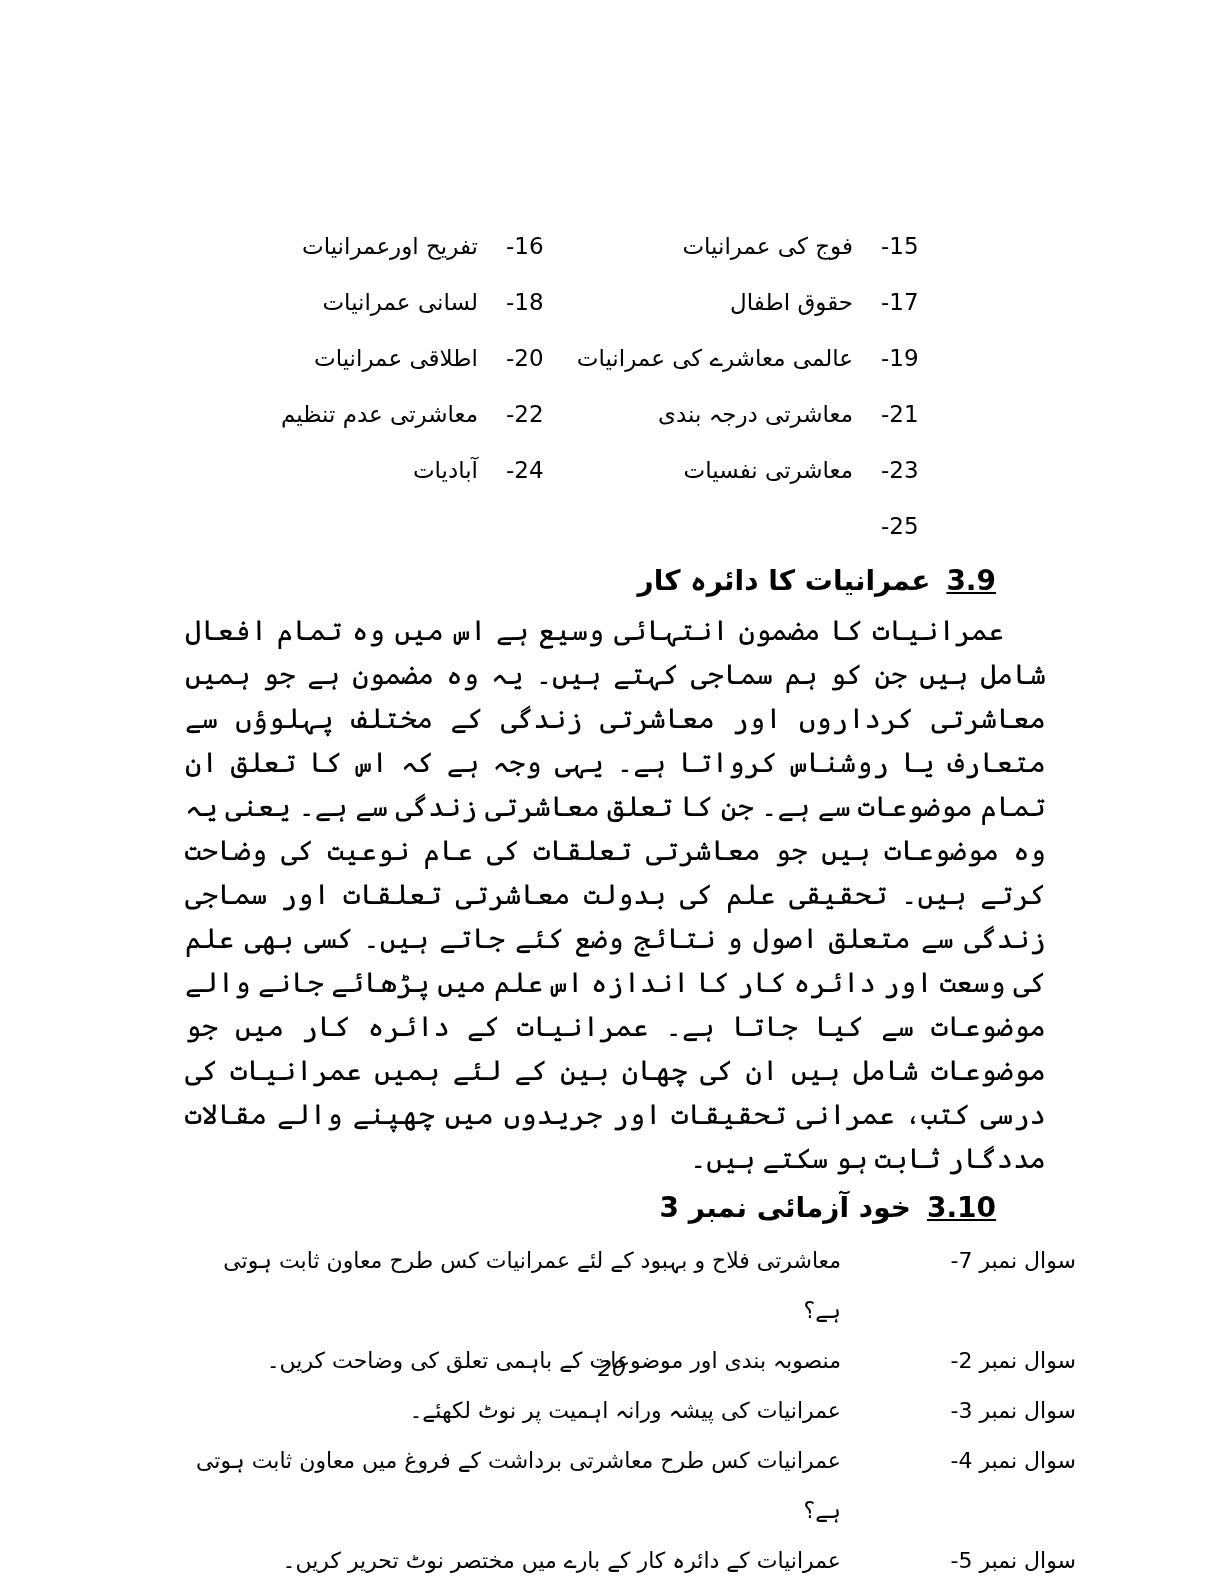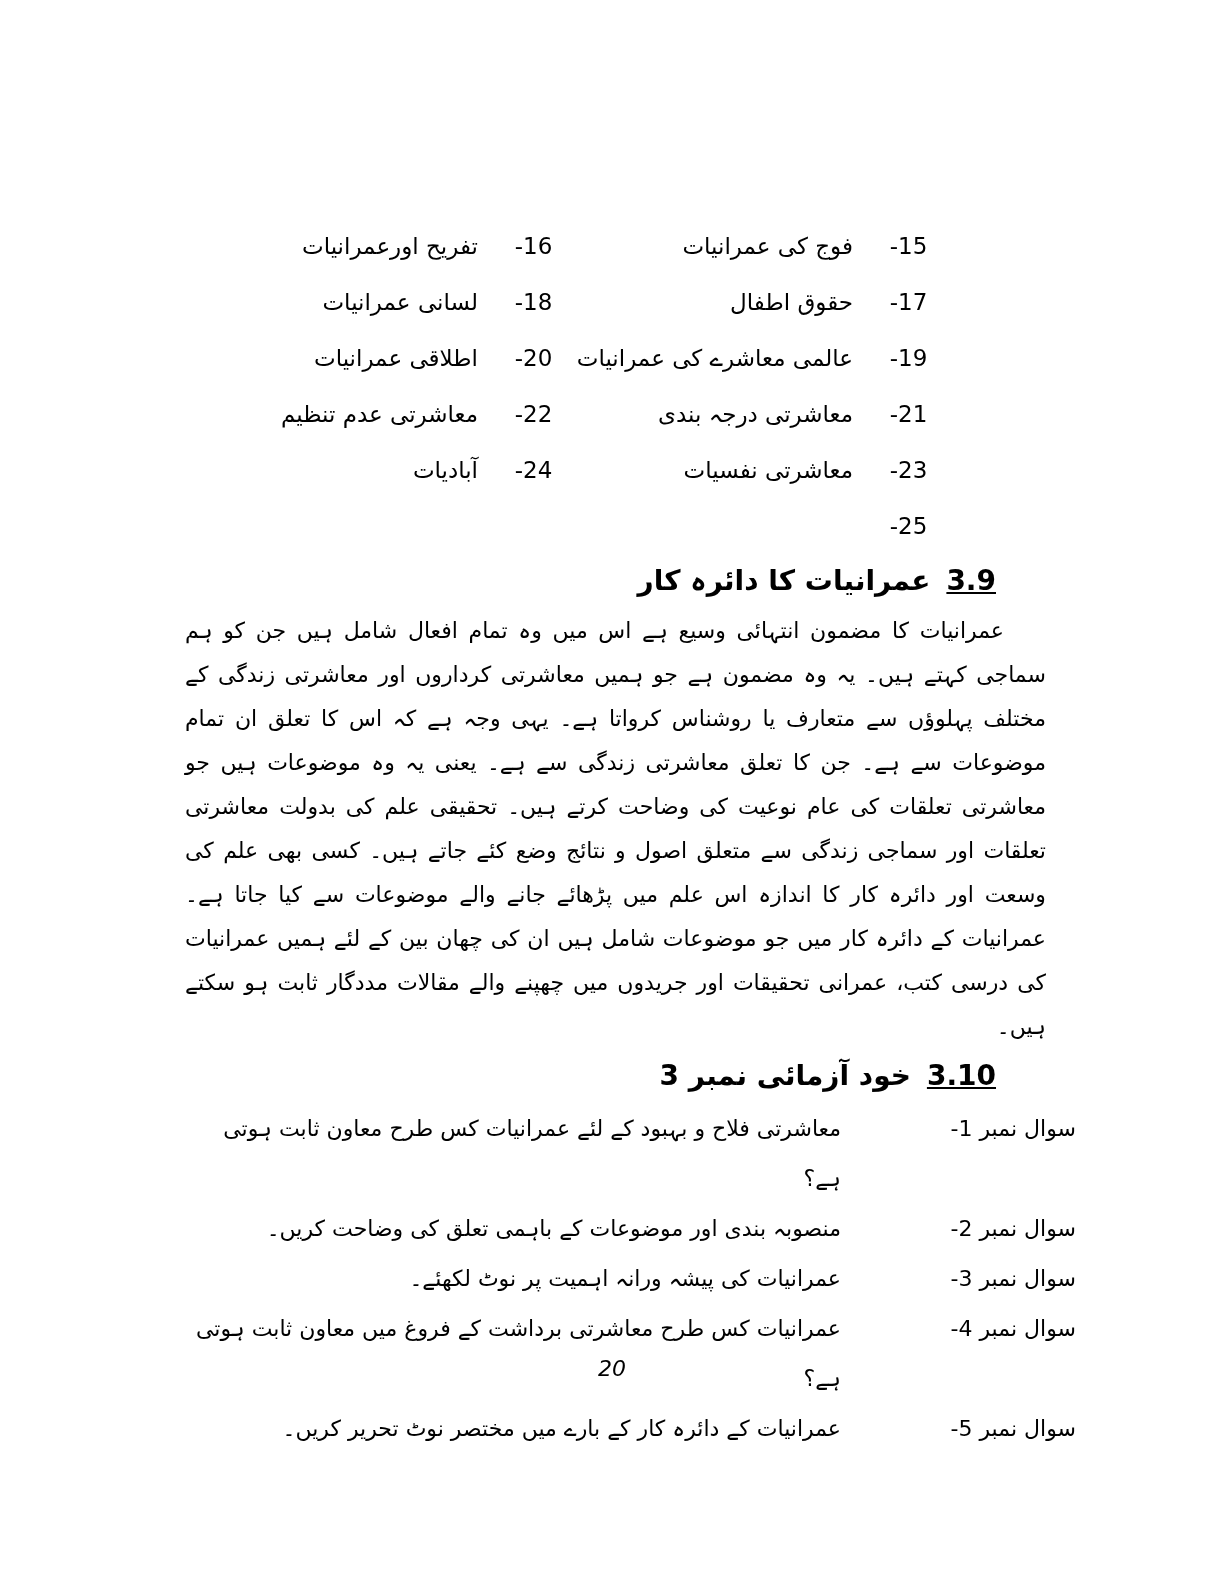--- a/index.html
+++ b/index.html
@@ -23,44 +23,45 @@
   
   .topic-list { padding-left: 0; margin-right: 0; }
   .t-row {
     display: flex;
     direction: rtl;
     align-items: center;
     height: 56px;
     font-size: 23px;
     padding-right: 140px;
   }
-  .t-num  { flex: 0 0 55px;  text-align: center; white-space: nowrap; }
+  .t-num  { flex: 0 0 55px;  text-align: left; white-space: nowrap; }
   .t-label{ flex: 0 0 320px; box-sizing: border-box; padding-right: 28px;
             white-space: nowrap; }
   .t-label.second { flex: 0 0 285px; }
 
   
   .sec-heading {
     display: flex;
     direction: rtl;
     align-items: baseline;
     gap: 16px;
     margin: 10px 80px 12px 0;
     font-size: 28px;
     font-weight: bold;
   }
   .sec-num { direction: ltr; unicode-bidi: isolate; text-decoration: underline; }
 
   
   .body-text {
     margin: 0 30px 0 0;
-    font-size: 22px;
+    font-size: 28px;
     line-height: 44px;
     text-align: justify;
     text-indent: 42px;
+    font-family: Liberation Serif, serif;
   }
 
   
   .questions { margin-top: 12px; }
   .q-row {
     display: flex;
     direction: rtl;
     align-items: baseline;
     font-size: 22px;
     line-height: 50px;
@@ -139,21 +140,21 @@
   </div>
 
   <div>
     <h2 class="sec-heading">
       <span class="sec-num">3.10</span>
       <span class="sec-title">خود آزمائی نمبر 3</span>
     </h2>
 
     <div class="questions">
       <div class="q-row">
-        <span class="q-label">سوال نمبر 1-</span>
+        <span class="q-label">سوال نمبر 7-</span>
         <span class="q-text">معاشرتی فلاح و بہبود کے لئے عمرانیات کس طرح معاون ثابت ہوتی ہے؟</span>
       </div>
       <div class="q-row">
         <span class="q-label">سوال نمبر 2-</span>
         <span class="q-text">منصوبہ بندی اور موضوعات کے باہمی تعلق کی وضاحت کریں۔</span>
       </div>
       <div class="q-row">
         <span class="q-label">سوال نمبر 3-</span>
         <span class="q-text">عمرانیات کی پیشہ ورانہ اہمیت پر نوٹ لکھئے۔</span>
       </div>

